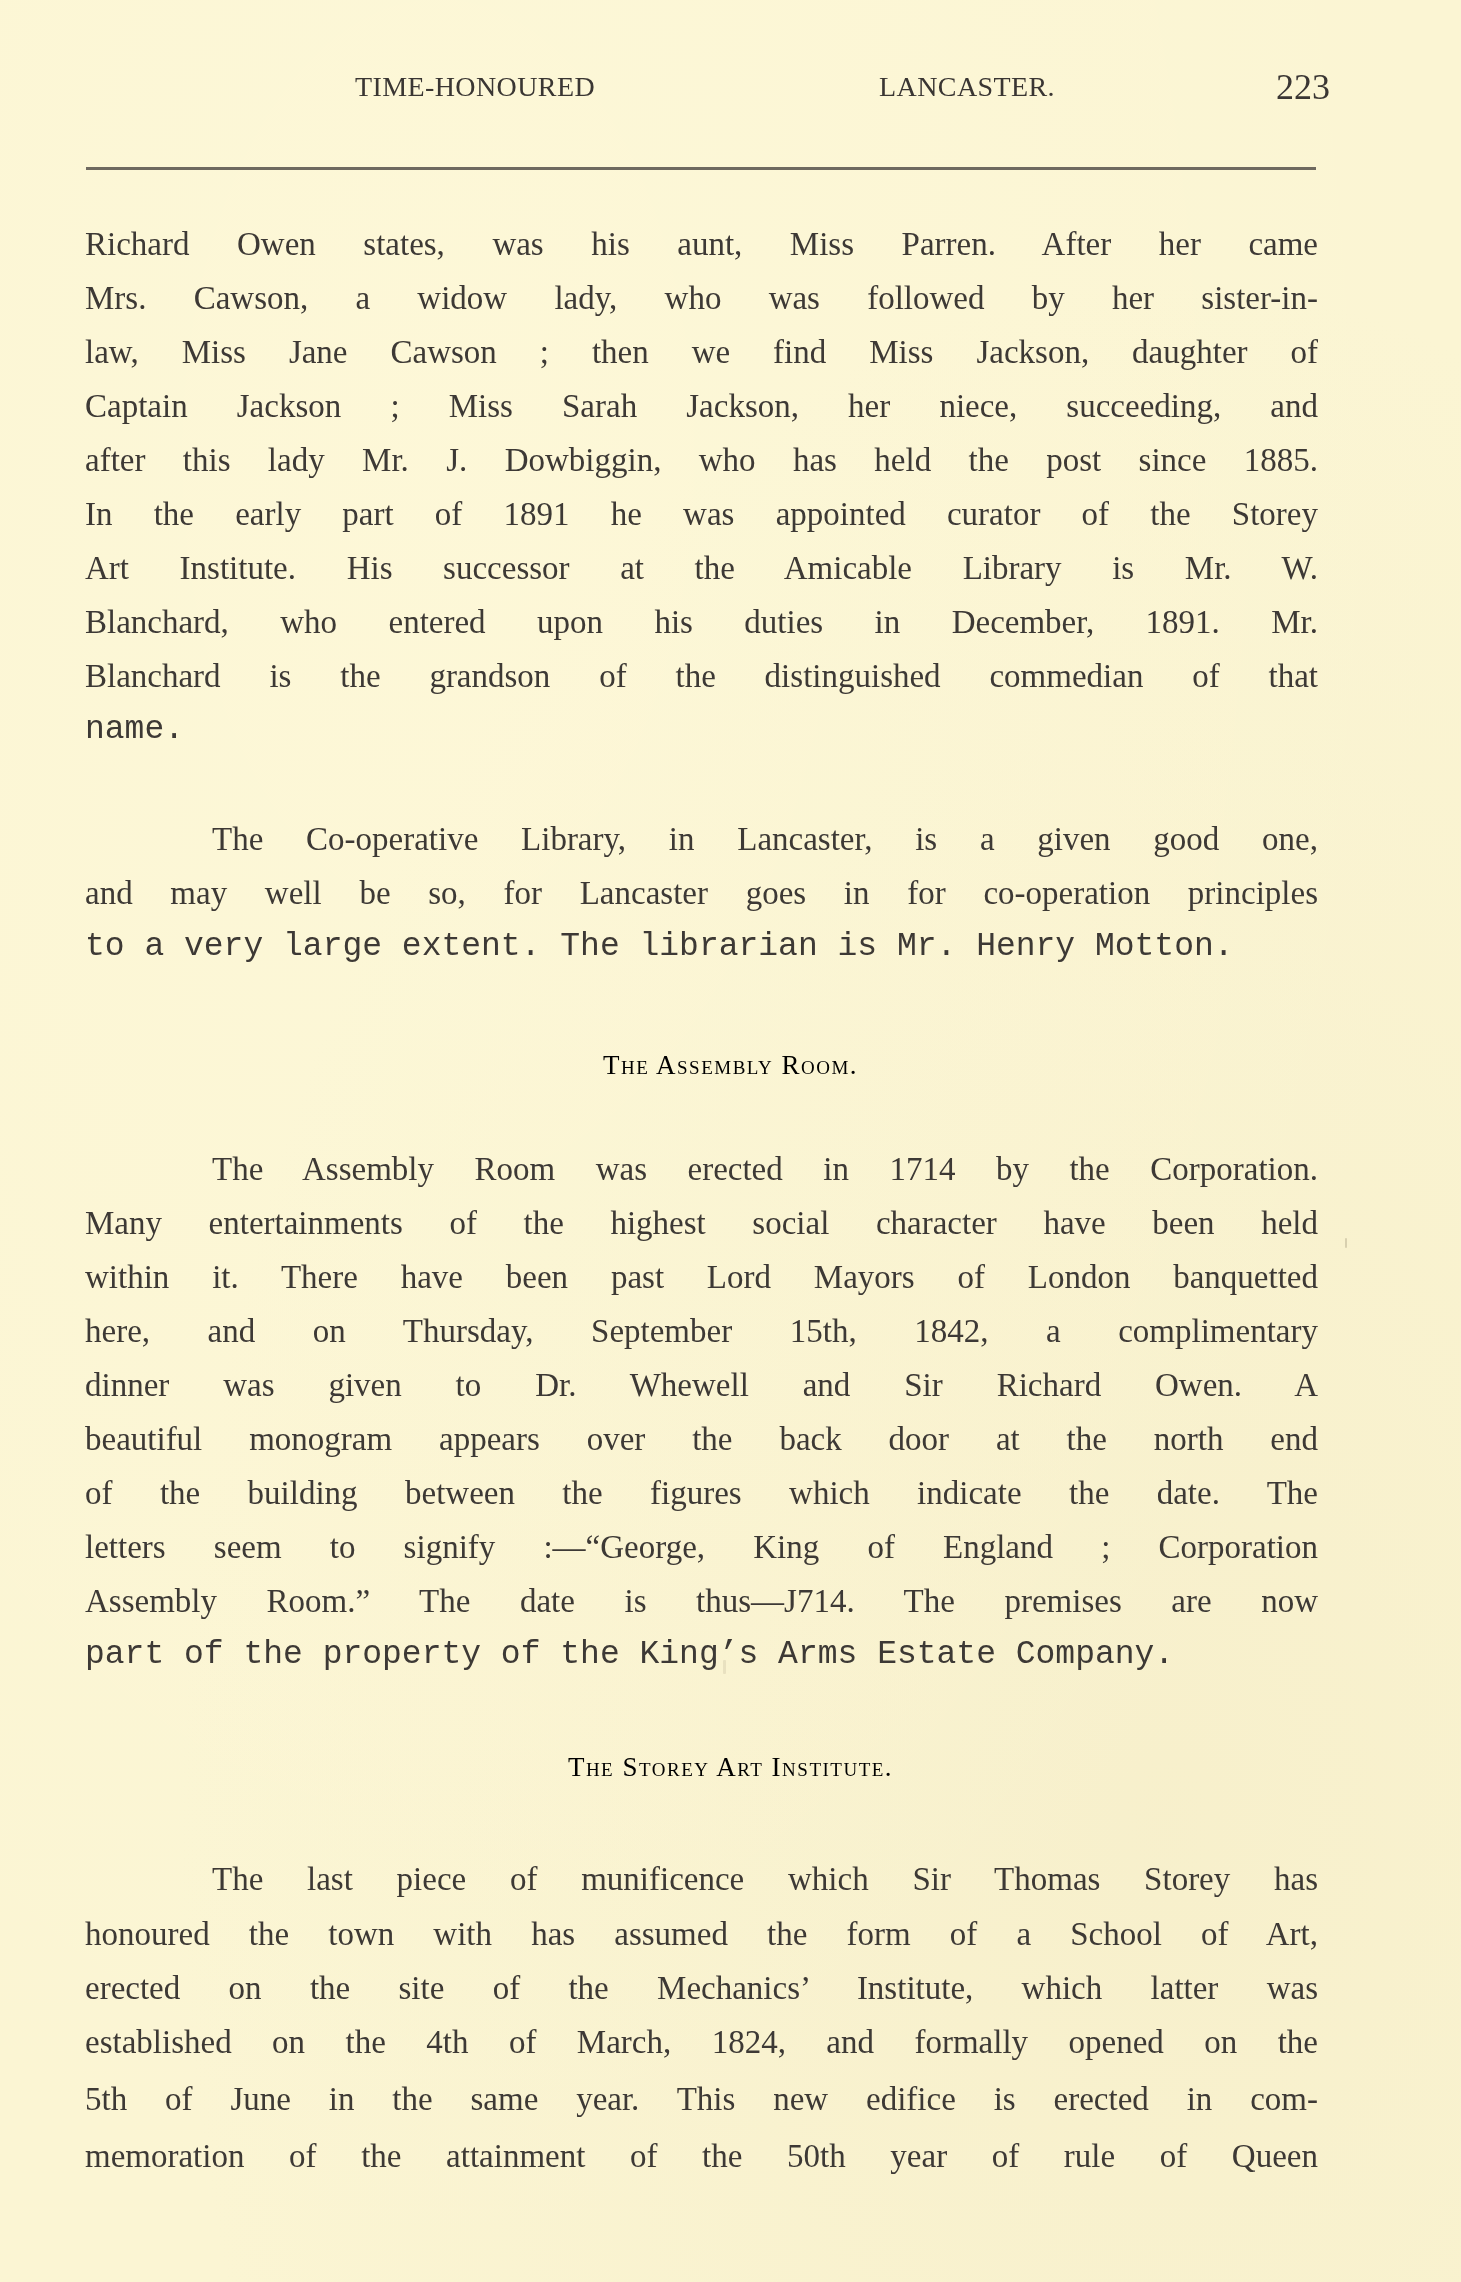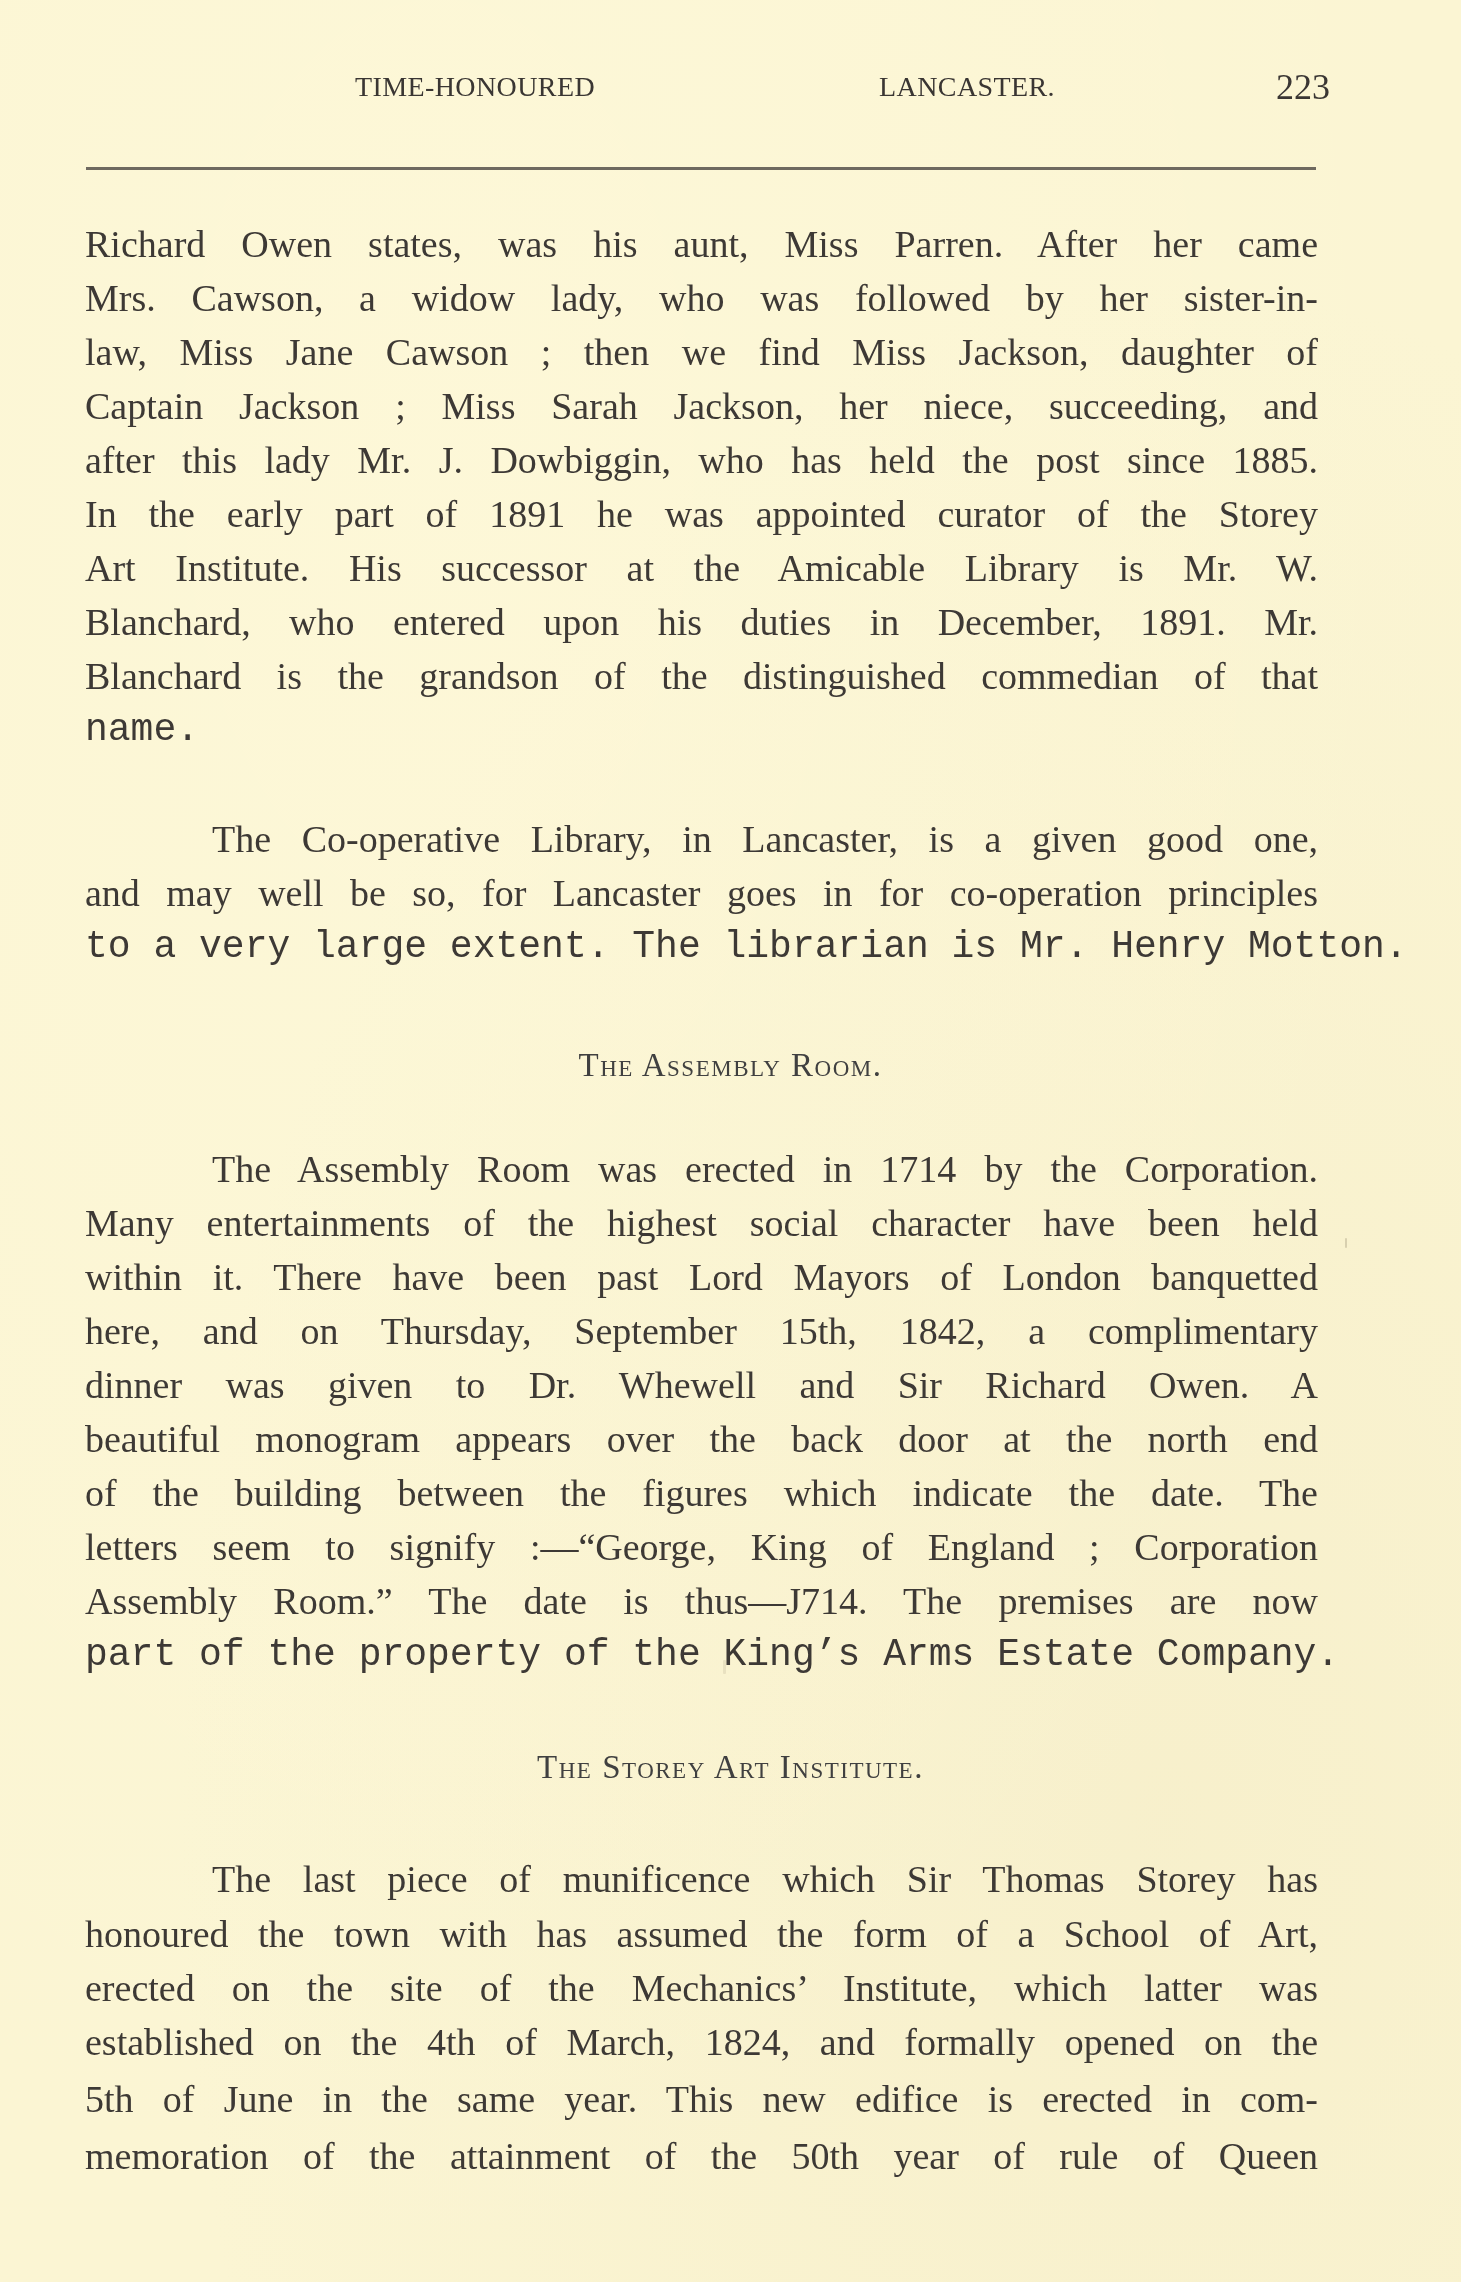--- a/index.html
+++ b/index.html
@@ -23,29 +23,29 @@
   .page-number {
     position: absolute; left: 1256px; top: 0; width: 62px; height: 50px;
     font-size: 36px; line-height: 50px; text-align: right; color: #3a3633; margin-left: 12px;
   }
   .head-rule {
     position: absolute; left: 86px; top: 167px; width: 1230px; height: 3px;
     background: #55504a; opacity: 0.85;
   }
   .line {
     position: absolute; left: 85px; width: 1233px; height: 40px;
-    font-size: 38px; line-height: 40px; white-space: nowrap;
+    font-size: 33px; line-height: 40px; white-space: nowrap;
     text-align: justify; text-align-last: justify;
   }
   .line.indent { left: 212px; width: 1106px; }
   .line.last { text-align: center; text-align-last: left; font-family: Liberation Mono, monospace; }
   .heading {
     position: absolute; left: 0; width: 1461px; height: 44px;
-    font-size: 33px; line-height: 44px; text-align: center;
-    font-variant: small-caps; letter-spacing: 1.5px; color: #404040;
+    font-size: 27px; line-height: 44px; text-align: center;
+    font-variant: small-caps; letter-spacing: 1.5px; color: #000000;
   }
   .speck { position: absolute; background: #b8ad90; opacity: 0.5; border-radius: 1px; }
 </style>
 </head>
 <body>
 
 <div class="running-head">
   <div class="running-title">TIME-HONOURED LANCASTER.</div>
   <div class="page-number">223</div>
 </div>

